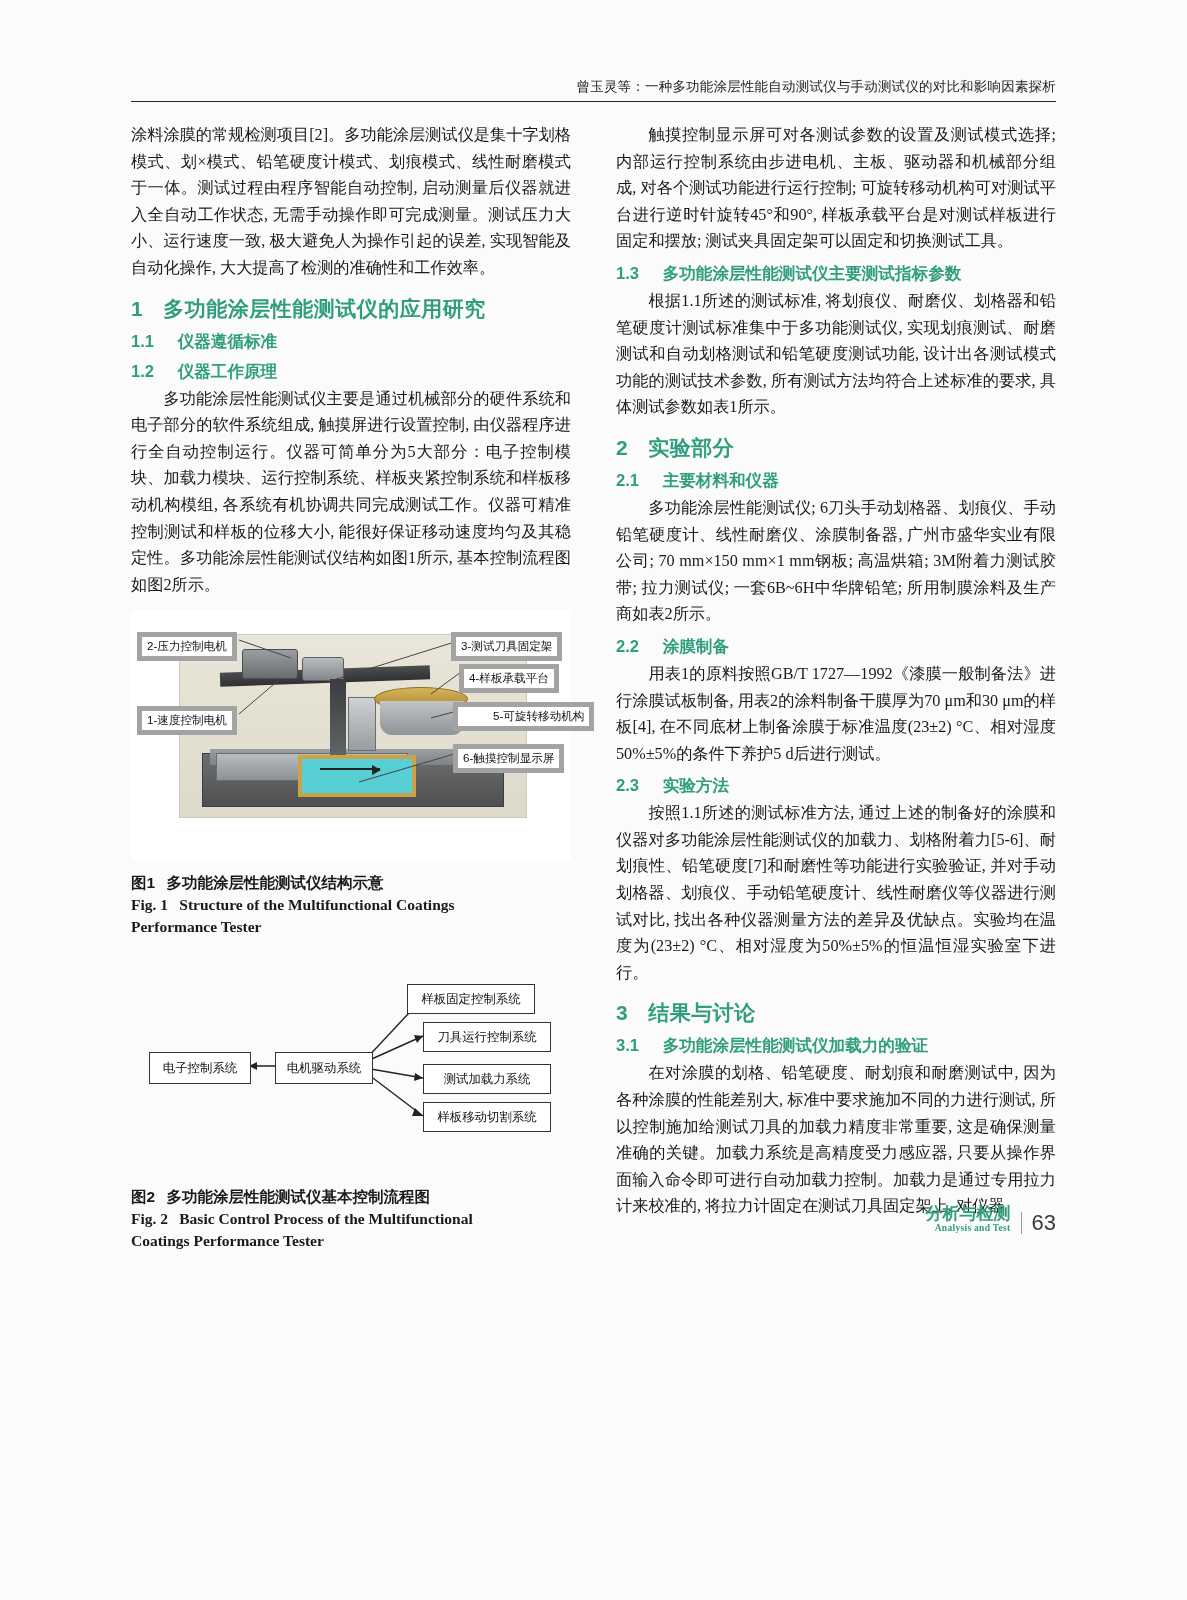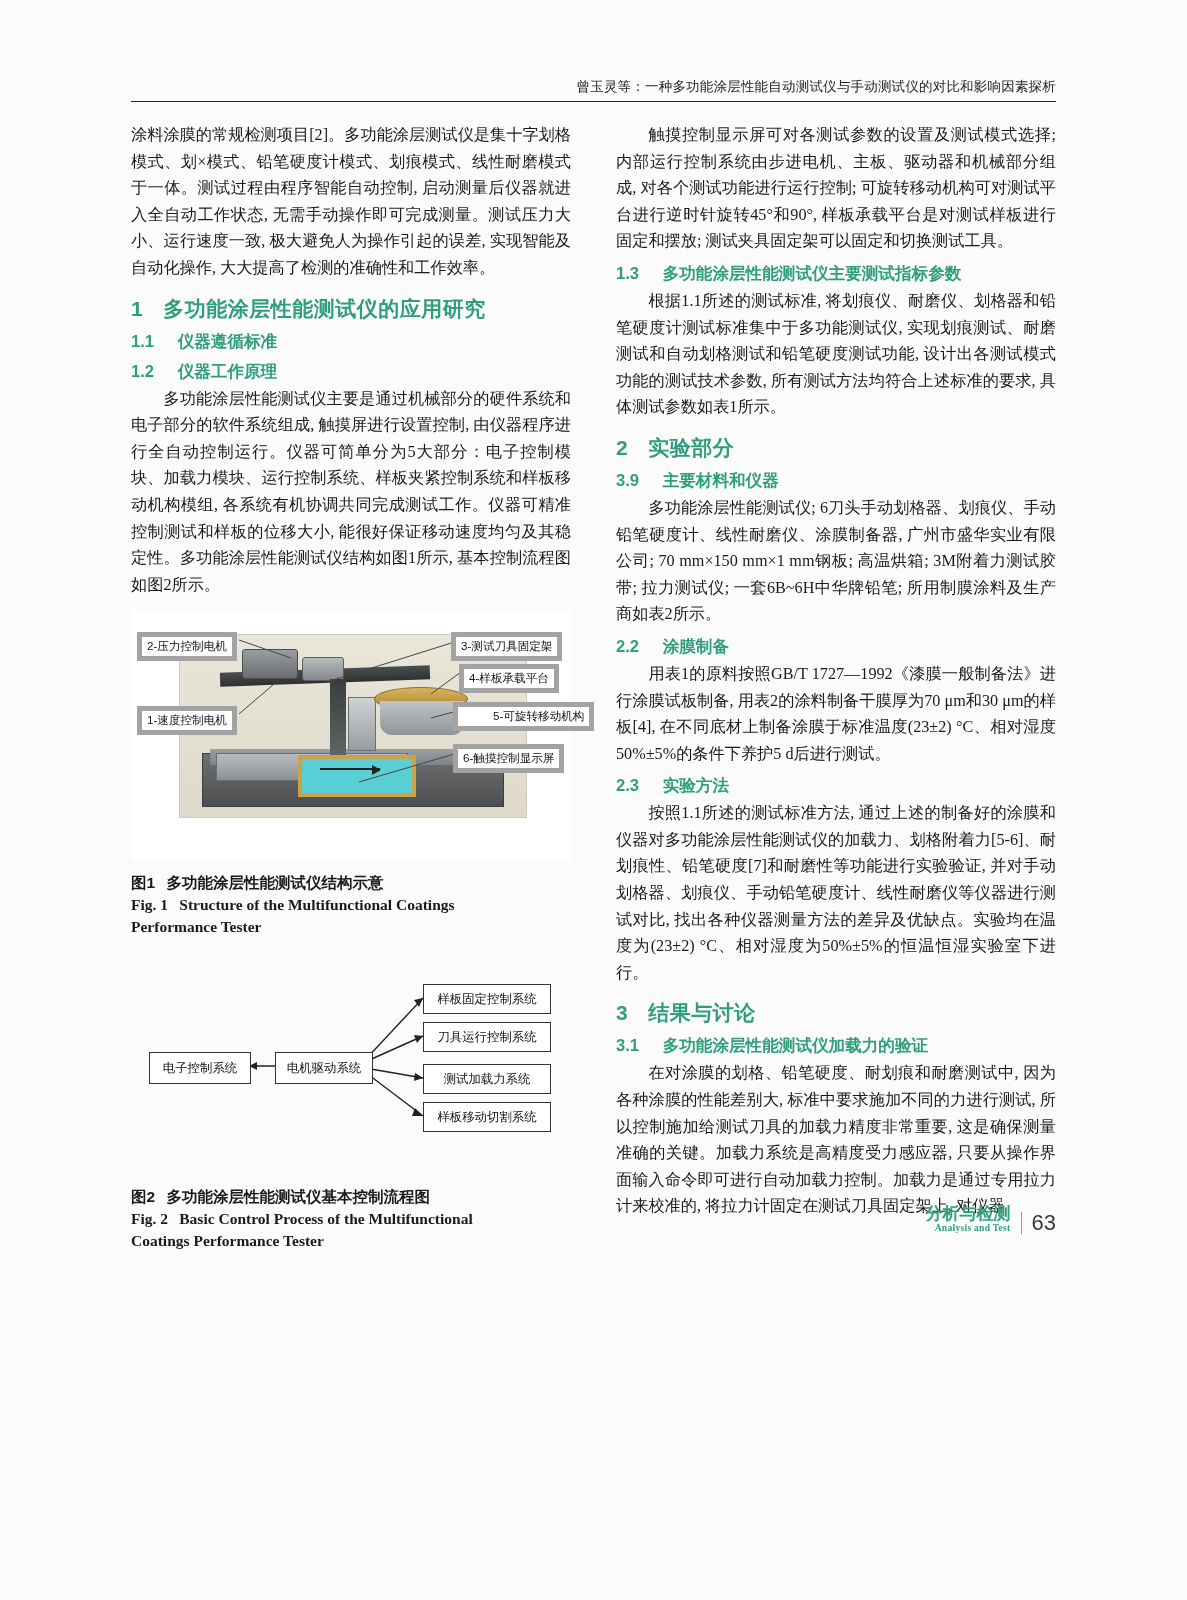--- a/index.html
+++ b/index.html
@@ -295,21 +295,21 @@
           <line x1="234" y1="106" x2="292" y2="80" stroke="#222" stroke-width="1.4"></line>
           <polygon points="292,80 283,79 286,87" fill="#222"></polygon>
           <line x1="234" y1="112" x2="292" y2="122" stroke="#222" stroke-width="1.4"></line>
           <polygon points="292,122 284,117 283,125" fill="#222"></polygon>
           <line x1="234" y1="116" x2="292" y2="160" stroke="#222" stroke-width="1.4"></line>
           <polygon points="292,160 284,152 281,160" fill="#222"></polygon>
         </svg>
 
         <div class="box" style="left:18px;top:96px;width:100px;height:30px;">电子控制系统</div>
         <div class="box" style="left:144px;top:96px;width:96px;height:30px;">电机驱动系统</div>
-        <div class="box" style="left:292px;top:28px;width:126px;height:28px;">样板固定控制系统</div>
+        <div class="box" style="left:276px;top:28px;width:126px;height:28px;">样板固定控制系统</div>
         <div class="box" style="left:292px;top:66px;width:126px;height:28px;">刀具运行控制系统</div>
         <div class="box" style="left:292px;top:108px;width:126px;height:28px;">测试加载力系统</div>
         <div class="box" style="left:292px;top:146px;width:126px;height:28px;">样板移动切割系统</div>
       </div>
 
       <div class="figcap" style="margin-top:30px;">
         <div><span class="cn">图2</span>
              &nbsp;&nbsp;<span class="cn">多功能涂层性能测试仪基本控制流程图</span></div>
         <div><span class="en">Fig. 2</span>
              &nbsp;&nbsp;<span class="en">Basic Control Process of the Multifunctional</span></div>
@@ -328,21 +328,21 @@
       </h3>
 
       <p class="para indent">根据1.1所述的测试标准, 将划痕仪、耐磨仪、划格器和铅笔硬度计测试标准集中于多功能测试仪, 实现划痕测试、耐磨测试和自动划格测试和铅笔硬度测试功能, 设计出各测试模式功能的测试技术参数, 所有测试方法均符合上述标准的要求, 具体测试参数如表1所示。</p>
 
       <h2 class="sec">
         <span class="num">2</span>
         <span>实验部分</span>
       </h2>
 
       <h3 class="sub">
-        <span class="num">3.9</span>
+        <span class="num">2.1</span>
         <span>主要材料和仪器</span>
       </h3>
 
       <p class="para indent">多功能涂层性能测试仪; 6刀头手动划格器、划痕仪、手动铅笔硬度计、线性耐磨仪、涂膜制备器, 广州市盛华实业有限公司; 70 mm×150 mm×1 mm钢板; 高温烘箱; 3M附着力测试胶带; 拉力测试仪; 一套6B~6H中华牌铅笔; 所用制膜涂料及生产商如表2所示。</p>
 
       <h3 class="sub">
         <span class="num">2.2</span>
         <span>涂膜制备</span>
       </h3>
 

